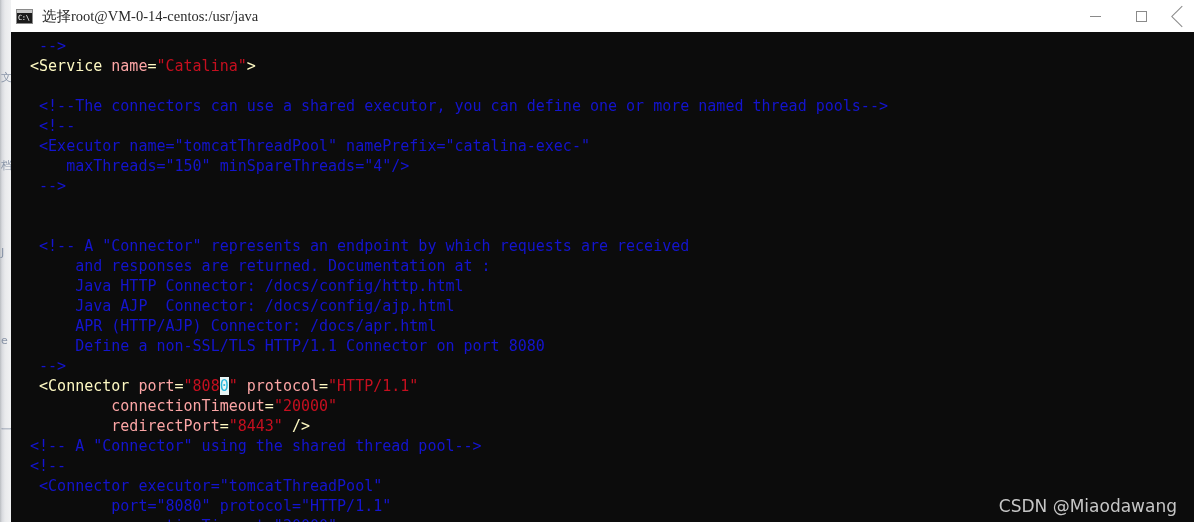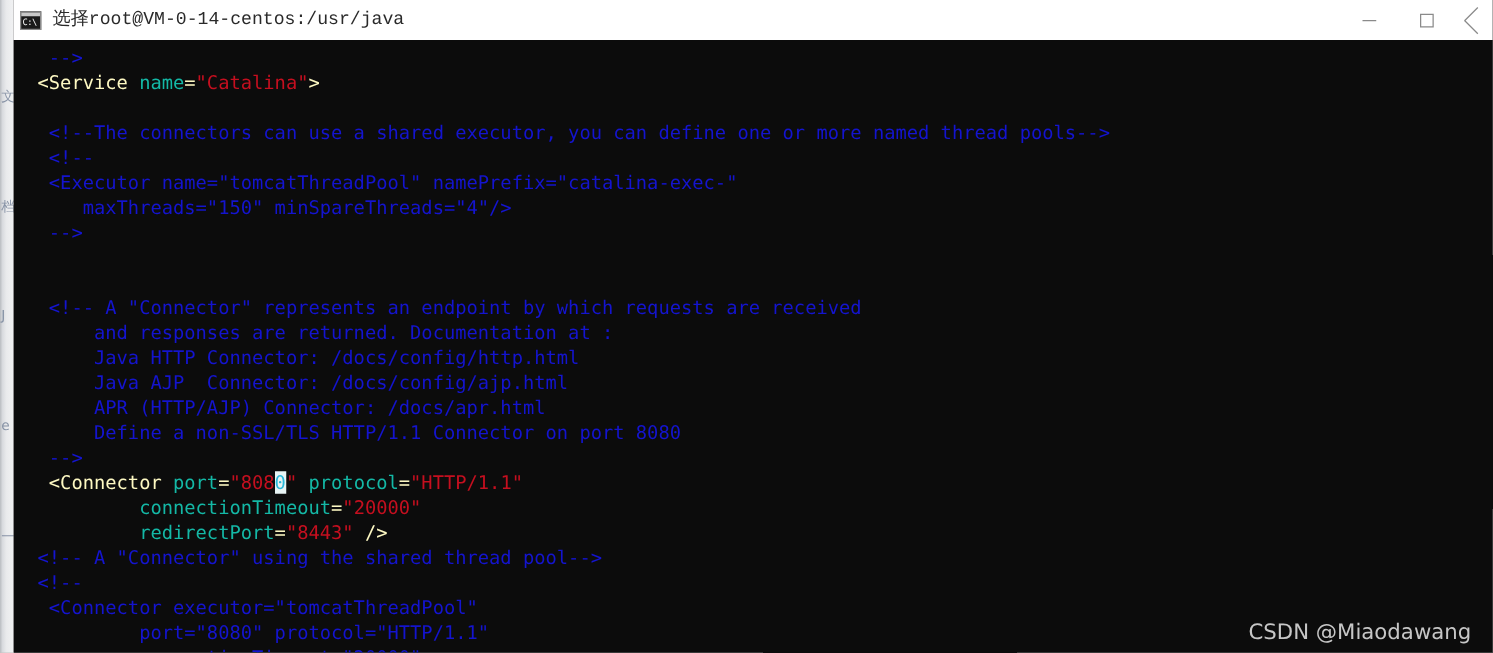--- a/index.html
+++ b/index.html
@@ -80,21 +80,21 @@
     position: absolute;
     left: 1px;
     top: 3px;
     font-family: "DejaVu Sans Mono", monospace;
     font-size: 7px;
     line-height: 10px;
     color: #ffffff;
     letter-spacing: -0.4px;
   }
   #titlebar-title {
-    font-family: Liberation Mono, monospace;
+    font-family: Liberation Serif, serif;
     font-size: 14.5px;
     color: #2a2a2a;
     white-space: nowrap;
     line-height: 32px;
   }
   #titlebar-controls {
     position: absolute;
     right: 0;
     top: 0;
     height: 32px;
@@ -169,21 +169,21 @@
     white-space: pre;
     letter-spacing: 0px;
   }
   .tline {
     height: 20px;
     padding-left: 10px;
     white-space: pre;
   }
   .c-comment { color: #1414cf; }
   .c-tag     { color: #fef9c3; }
-  .c-attr    { color: #14b8a6; }
+  .c-attr    { color: #fca5a5; }
   .c-val     { color: #c50f1f; }
   .cursor {
     background: #e8f4f4;
     color: #29b8db;
   }
 
   
   #watermark {
     position: absolute;
     right: 17px;

